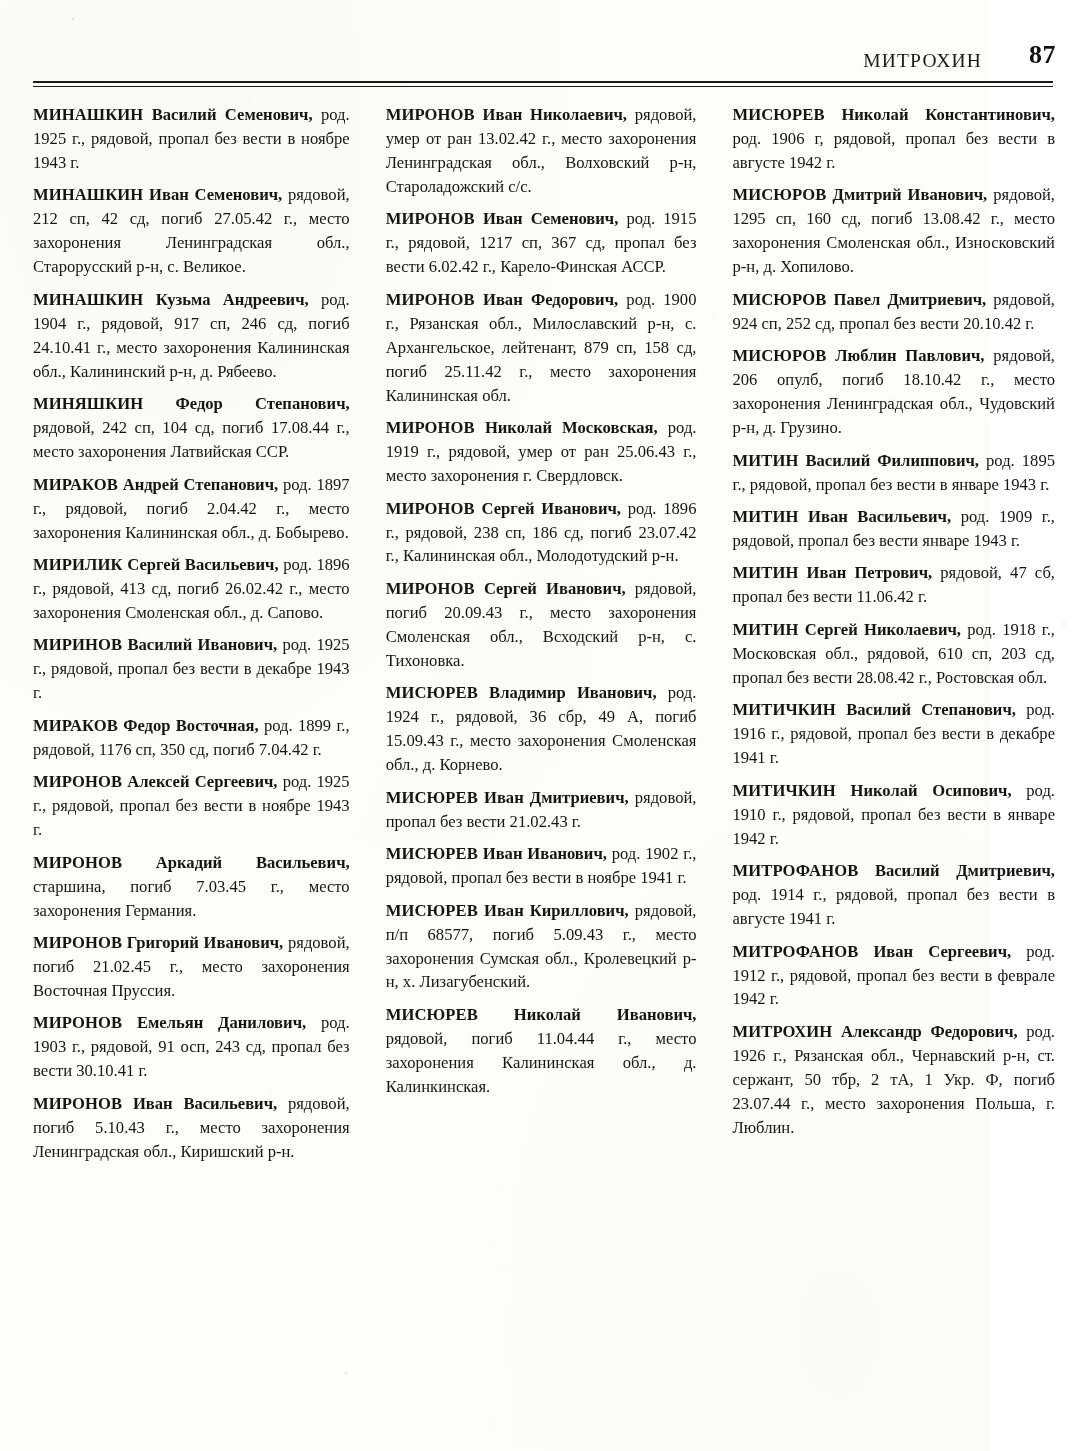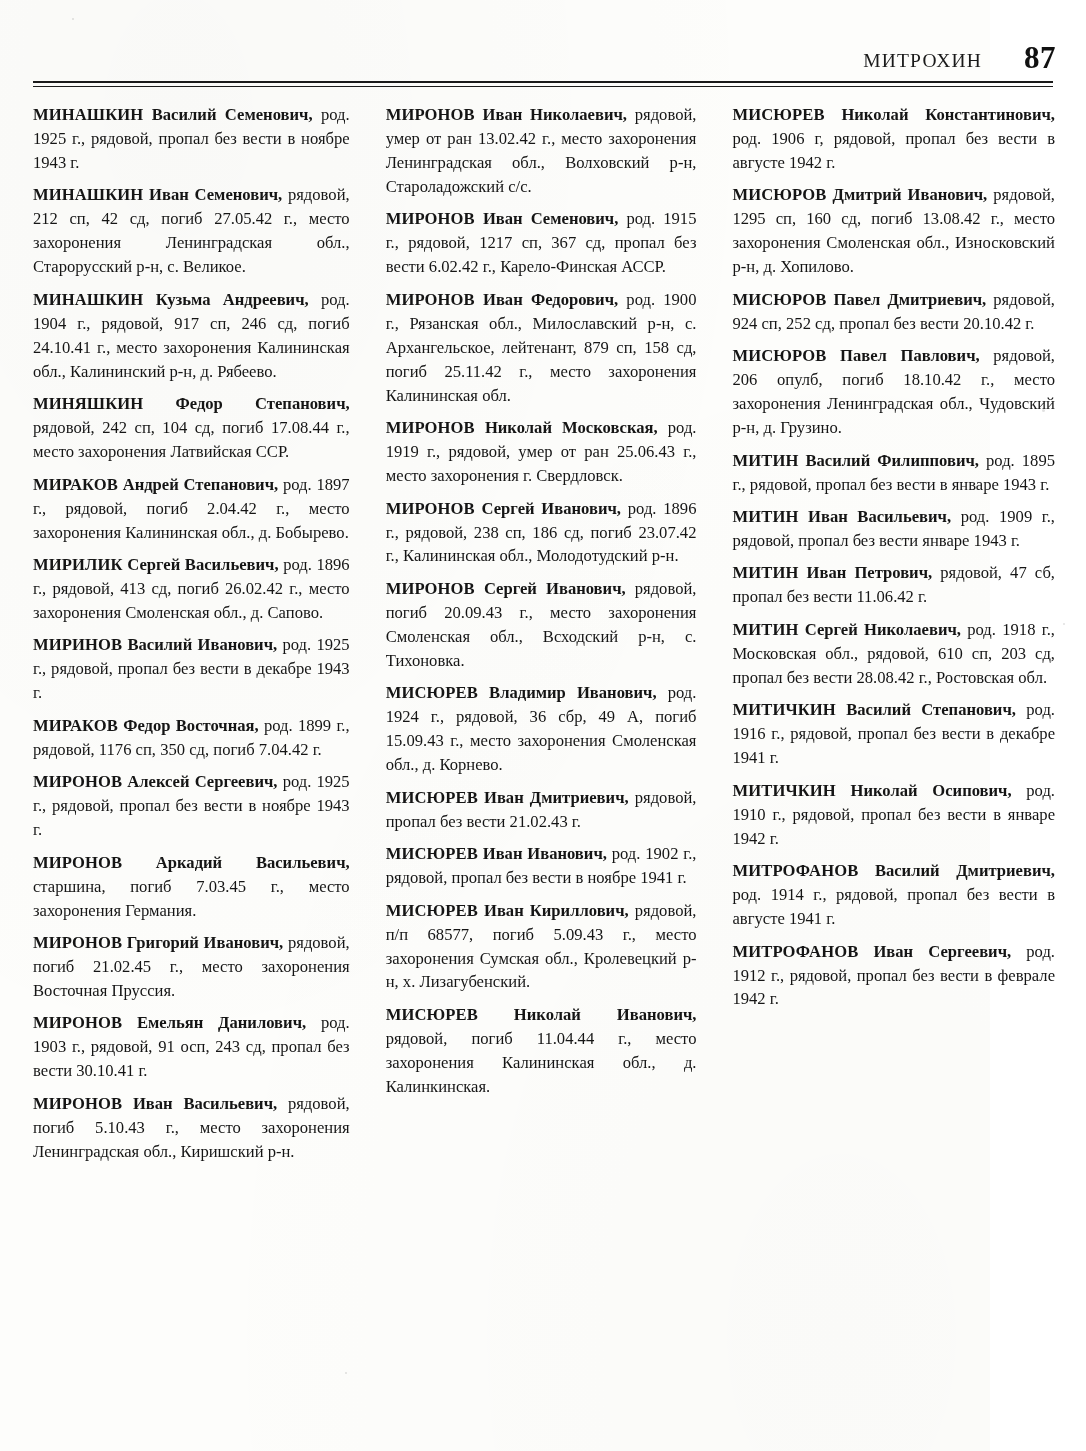--- a/index.html
+++ b/index.html
@@ -39,21 +39,21 @@
     top: 6px;
     font-size: 19.5px;
     letter-spacing: 1.2px;
     font-family: "Liberation Serif", serif;
     color: #1a1a1a;
   }
   .header-page-number {
     position: absolute;
     right: 0;
     top: -4px;
-    font-size: 31px;
+    font-size: 26px;
     font-weight: bold;
     color: #111;
     letter-spacing: 0.5px;
   }
   .rule {
     position: absolute;
     left: 33px;
     top: 81px;
     width: 1020px;
     border-top: 2.6px solid #1a1a1a;
@@ -141,29 +141,30 @@
       <p class="entry"><span class="surname">МИСЮРЕВ</span> <span class="given">Иван Дмитриевич,</span><span class="rest"> рядовой, пропал без вести 21.02.43 г.</span></p>
       <p class="entry"><span class="surname">МИСЮРЕВ</span> <span class="given">Иван Иванович,</span><span class="rest"> род. 1902 г., рядовой, пропал без вести в ноябре 1941 г.</span></p>
       <p class="entry"><span class="surname">МИСЮРЕВ</span> <span class="given">Иван Кириллович,</span><span class="rest"> рядовой, п/п 68577, погиб 5.09.43 г., место захоронения Сумская обл., Кролевецкий р-н, х. Лизагубенский.</span></p>
       <p class="entry"><span class="surname">МИСЮРЕВ</span> <span class="given">Николай Иванович,</span><span class="rest"> рядовой, погиб 11.04.44 г., место захоронения Калининская обл., д. Калинкинская.</span></p>
     </div>
 
     <div class="col col-3">
       <p class="entry"><span class="surname">МИСЮРЕВ</span> <span class="given">Николай Константино­вич,</span><span class="rest"> род. 1906 г, рядовой, пропал без вести в августе 1942 г.</span></p>
       <p class="entry"><span class="surname">МИСЮРОВ</span> <span class="given">Дмитрий Иванович,</span><span class="rest"> рядовой, 1295 сп, 160 сд, погиб 13.08.42 г., место захоронения Смоленская обл., Износковский р-н, д. Хопилово.</span></p>
       <p class="entry"><span class="surname">МИСЮРОВ</span> <span class="given">Павел Дмитриевич,</span><span class="rest"> рядовой, 924 сп, 252 сд, пропал без вести 20.10.42 г.</span></p>
-      <p class="entry"><span class="surname">МИСЮРОВ</span> <span class="given">Павел Павлович,</span><span class="rest"> рядовой, 206 опулб, погиб 18.10.42 г., место захоронения Ленинградская обл., Чудовский р-н, д. Грузино.</span></p>
+      <p class="entry"><span class="surname">МИСЮРОВ</span> <span class="given">Люблин Павлович,</span><span class="rest"> рядовой, 206 опулб, погиб 18.10.42 г., место захоронения Ленинградская обл., Чудовский р-н, д. Грузино.</span></p>
       <p class="entry"><span class="surname">МИТИН</span> <span class="given">Василий Филиппович,</span><span class="rest"> род. 1895 г., рядовой, пропал без вести в январе 1943 г.</span></p>
       <p class="entry"><span class="surname">МИТИН</span> <span class="given">Иван Васильевич,</span><span class="rest"> род. 1909 г., рядовой, пропал без вести январе 1943 г.</span></p>
       <p class="entry"><span class="surname">МИТИН</span> <span class="given">Иван Петрович,</span><span class="rest"> рядовой, 47 сб, пропал без вести 11.06.42 г.</span></p>
       <p class="entry"><span class="surname">МИТИН</span> <span class="given">Сергей Николаевич,</span><span class="rest"> род. 1918 г., Московская обл., рядовой, 610 сп, 203 сд, пропал без вести 28.08.42 г., Ростовская обл.</span></p>
       <p class="entry"><span class="surname">МИТИЧКИН</span> <span class="given">Василий Степанович,</span><span class="rest"> род. 1916 г., рядовой, пропал без вести в декабре 1941 г.</span></p>
       <p class="entry"><span class="surname">МИТИЧКИН</span> <span class="given">Николай Осипович,</span><span class="rest"> род. 1910 г., рядовой, пропал без вести в январе 1942 г.</span></p>
       <p class="entry"><span class="surname">МИТРОФАНОВ</span> <span class="given">Василий Дмитрие­вич,</span><span class="rest"> род. 1914 г., рядовой, пропал без вести в августе 1941 г.</span></p>
       <p class="entry"><span class="surname">МИТРОФАНОВ</span> <span class="given">Иван Сергеевич,</span><span class="rest"> род. 1912 г., рядовой, пропал без вести в феврале 1942 г.</span></p>
+      <p class="entry"><span class="surname">МИТРОХИН</span> <span class="given">Александр Федорович,</span><span class="rest"> род. 1926 г., Рязанская обл., Чернавский р-н, ст. сержант, 50 тбр, 2 тА, 1 Укр. Ф, погиб 23.07.44 г., место захоронения Польша, г. Люблин.</span></p>
     </div>
 
   </div>
 
   <div class="speckle" style="left:72px; top:18px; width:2px; height:2px;"></div>
   <div class="speckle" style="left:1042px; top:409px; width:3px; height:3px;"></div>
   <div class="speckle" style="left:1063px; top:623px; width:2px; height:2px;"></div>
   <div class="speckle" style="left:345px; top:1372px; width:2px; height:2px;"></div>
 </div>
 

